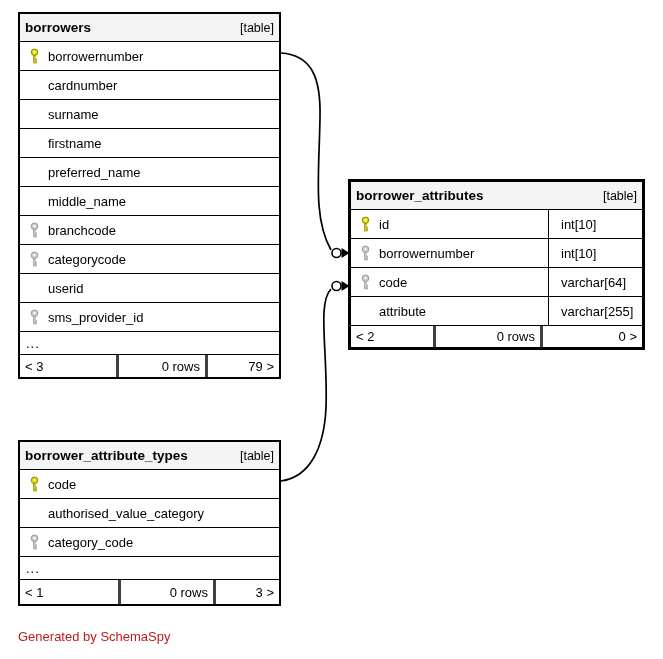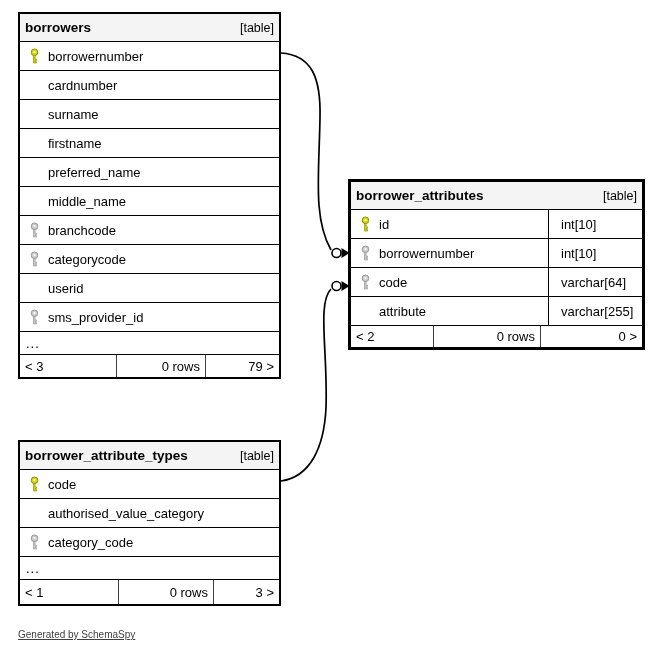--- a/index.html
+++ b/index.html
@@ -25,38 +25,38 @@
   .cell-name{flex:1;display:flex;align-items:center;padding-left:8px;min-width:0;}
   .gutter{width:12px;margin-right:8px;display:inline-flex;align-items:center;justify-content:center;flex:0 0 12px;}
   .cname{white-space:nowrap;}
   .row.ellipsis{height:23px;display:flex;align-items:center;padding-left:6px;letter-spacing:1px;}
 
   [data-table-id="borrower_attributes"] .cell-name{flex:0 0 189px;}
   [data-table-id="borrower_attributes"] .cell-type{flex:1;border-left:1px solid #000;display:flex;align-items:center;padding-left:12px;white-space:nowrap;}
 
   .tfoot{display:flex;box-sizing:border-box;}
   .fcell{box-sizing:border-box;display:flex;align-items:center;white-space:nowrap;}
-  .fcell + .fcell{border-left:1px solid #404040;}
+  .fcell + .fcell{border-left:3px solid #404040;}
   .fleft{justify-content:flex-start;padding-left:5px;}
   .fcenter,.fright{justify-content:flex-end;padding-right:5px;}
   .fright{flex:1;}
 
   [data-table-id="borrowers"] .tfoot{height:22px;}
   [data-table-id="borrowers"] .fleft{width:96px;}
   [data-table-id="borrowers"] .fcenter{width:89px;}
 
   [data-table-id="borrower_attributes"] .tfoot{height:21px;}
   [data-table-id="borrower_attributes"] .fleft{width:82px;}
   [data-table-id="borrower_attributes"] .fcenter{width:107px;}
 
   [data-table-id="borrower_attribute_types"] .tfoot{height:24px;}
   [data-table-id="borrower_attribute_types"] .fleft{width:98px;}
   [data-table-id="borrower_attribute_types"] .fcenter{width:95px;}
 
-  .footer-note{position:absolute;left:18px;top:629px;font-size:10px;color:#404040;text-decoration:underline;}
+  .footer-note{position:absolute;left:18px;top:629px;font-size:13px;color:#b91c1c;}
 </style>
 </head>
 <body>
 
 <div class="canvas">
 
   <svg class="rel-svg" width="663" height="659" viewBox="0 0 663 659">
     <g>
       <path d="M 281 53 C 312 55 321 78 320 118 C 319 175 313 218 331 250" fill="none" stroke="#000" stroke-width="1.7"></path>
       <circle cx="336.5" cy="253" r="4.5" fill="#fff" stroke="#000" stroke-width="1.6"></circle>

